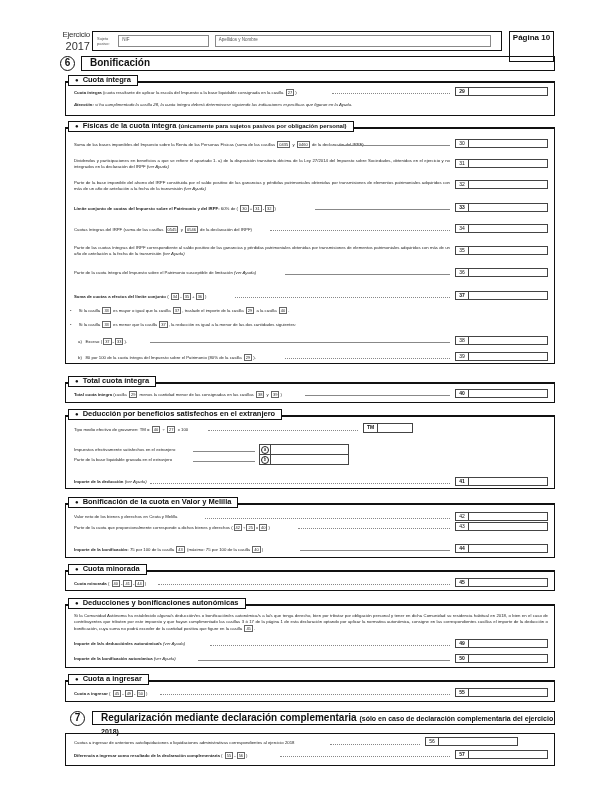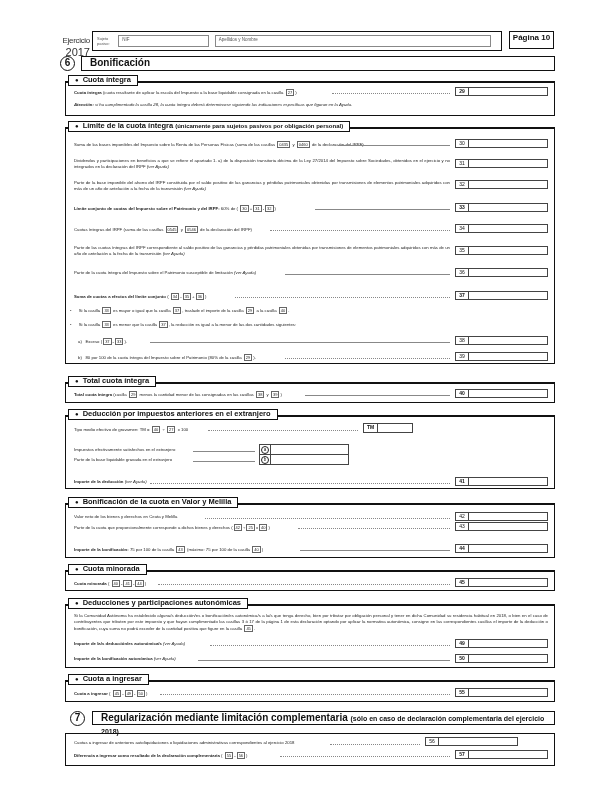--- a/index.html
+++ b/index.html
@@ -1,29 +1,29 @@
 <!DOCTYPE html>
 <html><head>
 <meta charset="utf-8">
 <style>
   * { box-sizing: border-box; margin: 0; padding: 0; }
   html, body { width: 600px; height: 809px; background: #ffffff; overflow: hidden; }
   body { font-family: "Liberation Sans", sans-serif; color: #111; position: relative; }
 
-  .hdr-ejercicio { position: absolute; left: 60px; top: 36px; width: 30px; text-align: right; font-family: "Liberation Sans Narrow", "Liberation Sans", sans-serif; }
+  .hdr-ejercicio { position: absolute; left: 60px; top: 30px; width: 30px; text-align: right; font-family: "Liberation Sans Narrow", "Liberation Sans", sans-serif; }
   .hdr-ejercicio .lbl { font-size: 8px; color: #333; display: block; letter-spacing: -0.3px; }
   .hdr-ejercicio .yr { font-size: 11px; color: #333; display: block; margin-top: 1px; }
 
   .hdr-box { position: absolute; left: 92px; top: 31px; width: 410px; height: 20px; border: 1.5px solid #111; display: flex; align-items: center; padding: 0 4px; }
   .hdr-box .sp { font-size: 4px; color: #555; width: 22px; line-height: 5px; }
   .hdr-box .fld { height: 12px; border: 1px solid #888; font-size: 4.5px; color: #555; padding: 1px 3px; margin-right: 6px; }
   .hdr-box .nif { width: 93px; }
   .hdr-box .name { width: 285px; }
 
-  .pagina { position: absolute; left: 509px; top: 31px; width: 45px; height: 18px; border: 1.5px solid #111; font-size: 8px; font-weight: bold; text-align: center; line-height: 12px; }
+  .pagina { position: absolute; left: 509px; top: 31px; width: 45px; height: 31px; border: 1.5px solid #111; font-size: 8px; font-weight: bold; text-align: center; line-height: 12px; }
 
   .sec-num { position: absolute; width: 15px; height: 15px; border: 1.5px solid #111; border-radius: 50%; font-size: 10px; font-weight: bold; text-align: center; line-height: 12px; }
   .sec-title { position: absolute; border: 1.5px solid #111; font-size: 10px; font-weight: bold; padding-left: 8px; line-height: 12px; }
   .sec-title .sub { font-size: 7px; }
 
   .group { position: absolute; left: 65px; width: 490px; border: 1.5px solid #111; border-top: 2px solid #111; }
   .group-tab { position: absolute; left: 68px; height: 11px; border: 1.5px solid #111; background: #fff; font-size: 7.5px; font-weight: bold; padding: 0 6px; line-height: 8px; white-space: nowrap; z-index: 2; }
   .group-tab .bul { font-size: 6px; margin-right: 4px; }
   .group-tab .sub { font-size: 6px; }
 
@@ -66,21 +66,21 @@
   <b>Cuota íntegra</b> <span>(cuota resultante de aplicar la escala del Impuesto a la base liquidable consignada en la casilla</span> <span class="ref">27</span>)
 </div>
 <div class="leader" style="left:332px;top:93px;width:118px;"></div>
 <div class="cbox" style="left:455px;top:87px;width:93px;">
     <span class="n">29</span>
     <span class="v"></span>
   </div>
 <div class="row" style="top:102px;"><b><i>Atención:</i></b> <i>si ha cumplimentado la casilla 28, la cuota íntegra deberá determinarse siguiendo las indicaciones específicas que figuran en la Ayuda.</i></div>
 
 <div class="group" style="top:127px;height:237px;"></div>
-<div class="group-tab" style="top:121px;"><span class="bul">●</span><span>Límite de la cuota íntegra</span> <span class="sub">(únicamente para sujetos pasivos por obligación personal)</span></div>
+<div class="group-tab" style="top:121px;"><span class="bul">●</span><span>Físicas de la cuota íntegra</span> <span class="sub">(únicamente para sujetos pasivos por obligación personal)</span></div>
 
 <div class="row" style="top:141px;">
   <span>Suma de las bases imponibles del Impuesto sobre la Renta de las Personas Físicas (suma de las casillas</span> <span class="ref">0435</span> <span>y</span> <span class="ref">0460</span> <span>de la declaración del IRPF)</span>
 </div>
 <div class="leader solid" style="left:338px;top:145px;width:112px;"></div>
 <div class="cbox light" style="left:455px;top:139px;width:93px;">
     <span class="n">30</span>
     <span class="v"></span>
   </div>
 
@@ -174,21 +174,21 @@
 <div class="row" style="top:391px;">
   <b>Total cuota íntegra</b> <span>(casilla</span> <span class="ref">29</span> <span>menos la cantidad menor de las consignadas en las casillas</span> <span class="ref">38</span> <span>y</span> <span class="ref">39</span>)
 </div>
 <div class="leader solid" style="left:305px;top:395px;width:145px;"></div>
 <div class="cbox" style="left:455px;top:389px;width:93px;">
     <span class="n">40</span>
     <span class="v"></span>
   </div>
 
 <div class="group" style="top:415px;height:74px;"></div>
-<div class="group-tab" style="top:409px;"><span class="bul">●</span><span>Deducción por impuestos anteriores en el extranjero</span></div>
+<div class="group-tab" style="top:409px;"><span class="bul">●</span><span>Deducción por beneficios satisfechos en el extranjero</span></div>
 <div class="row" style="top:426px;">
   <span>Tipo medio efectivo de gravamen: TM =</span> <span class="ref">40</span> <span>÷</span> <span class="ref">27</span> <span>x 100</span>
 </div>
 <div class="leader" style="left:208px;top:430px;width:150px;"></div>
 <div class="cbox" style="left:363px;top:423px;width:50px;height:10px;">
     <span class="n" style="width:14px;">TM</span>
     <span class="v"></span>
   </div>
 
 <div class="row" style="top:447px;"><span>Impuestos efectivamente satisfechos en el extranjero</span></div>
@@ -245,21 +245,21 @@
 <div class="row" style="top:580px;">
   <b>Cuota minorada</b> ( <span class="ref">40</span>-<span class="ref">41</span>-<span class="ref">44</span>)
 </div>
 <div class="leader" style="left:158px;top:584px;width:292px;"></div>
 <div class="cbox" style="left:455px;top:578px;width:93px;">
     <span class="n">45</span>
     <span class="v"></span>
   </div>
 
 <div class="group" style="top:604px;height:64px;"></div>
-<div class="group-tab" style="top:598px;"><span class="bul">●</span><span>Deducciones y participaciones autonómicas</span></div>
+<div class="group-tab" style="top:598px;"><span class="bul">●</span><span>Deducciones y bonificaciones autonómicas</span></div>
 <div class="row wrap" style="top:613px;width:474px;">
   <span>Si la Comunidad Autónoma ha establecido alguna/s deducción/es o bonificación/es autonómica/s a la/s que tenga derecho, bien por tributar por obligación personal y tener en dicha Comunidad su residencia habitual en 2018, o bien en el caso de contribuyentes que tributen por este impuesto y que hayan cumplimentado las casillas 3 ó 17 de la página 1 de esta declaración optando por aplicar la normativa autonómica, consigne en las correspondientes casillas el importe de la deducción o bonificación, cuya suma no podrá exceder de la cantidad positiva que figure en la casilla</span> <span class="ref">45</span>.
 </div>
 <div class="row" style="top:641px;"><b>Importe de la/s deducción/es autonómica/s</b> <i>(ver Ayuda)</i></div>
 <div class="leader" style="left:210px;top:645px;width:240px;"></div>
 <div class="cbox" style="left:455px;top:639px;width:93px;">
     <span class="n">49</span>
     <span class="v"></span>
   </div>
 <div class="row" style="top:656px;"><b>Importe de la bonificación autonómica</b> <i>(ver Ayuda)</i></div>
@@ -275,21 +275,21 @@
   <b>Cuota a ingresar</b> ( <span class="ref">45</span>-<span class="ref">49</span>-<span class="ref">50</span>)
 </div>
 <div class="leader" style="left:160px;top:694px;width:290px;"></div>
 <div class="cbox" style="left:455px;top:688px;width:93px;">
     <span class="n">55</span>
     <span class="v"></span>
   </div>
 
 <div class="sec-num" style="left:70px;top:711px;">7</div>
 <div class="sec-title" style="left:92px;top:711px;width:463px;height:14px;">
-  <span>Regularización mediante limitación complementaria</span> <span class="sub">(sólo en caso de declaración complementaria del ejercicio 2018)</span>
+  <span>Regularización mediante declaración complementaria</span> <span class="sub">(sólo en caso de declaración complementaria del ejercicio 2018)</span>
 </div>
 
 <div class="group" style="top:733px;height:33px;border-top:1.5px solid #111;"></div>
 <div class="row" style="top:740px;"><span>Cuotas a ingresar de anteriores autoliquidaciones o liquidaciones administrativas correspondientes al ejercicio 2018</span></div>
 <div class="leader" style="left:330px;top:744px;width:90px;"></div>
 <div class="cbox light" style="left:425px;top:737px;width:93px;">
     <span class="n">56</span>
     <span class="v"></span>
   </div>
 <div class="row" style="top:752px;">

